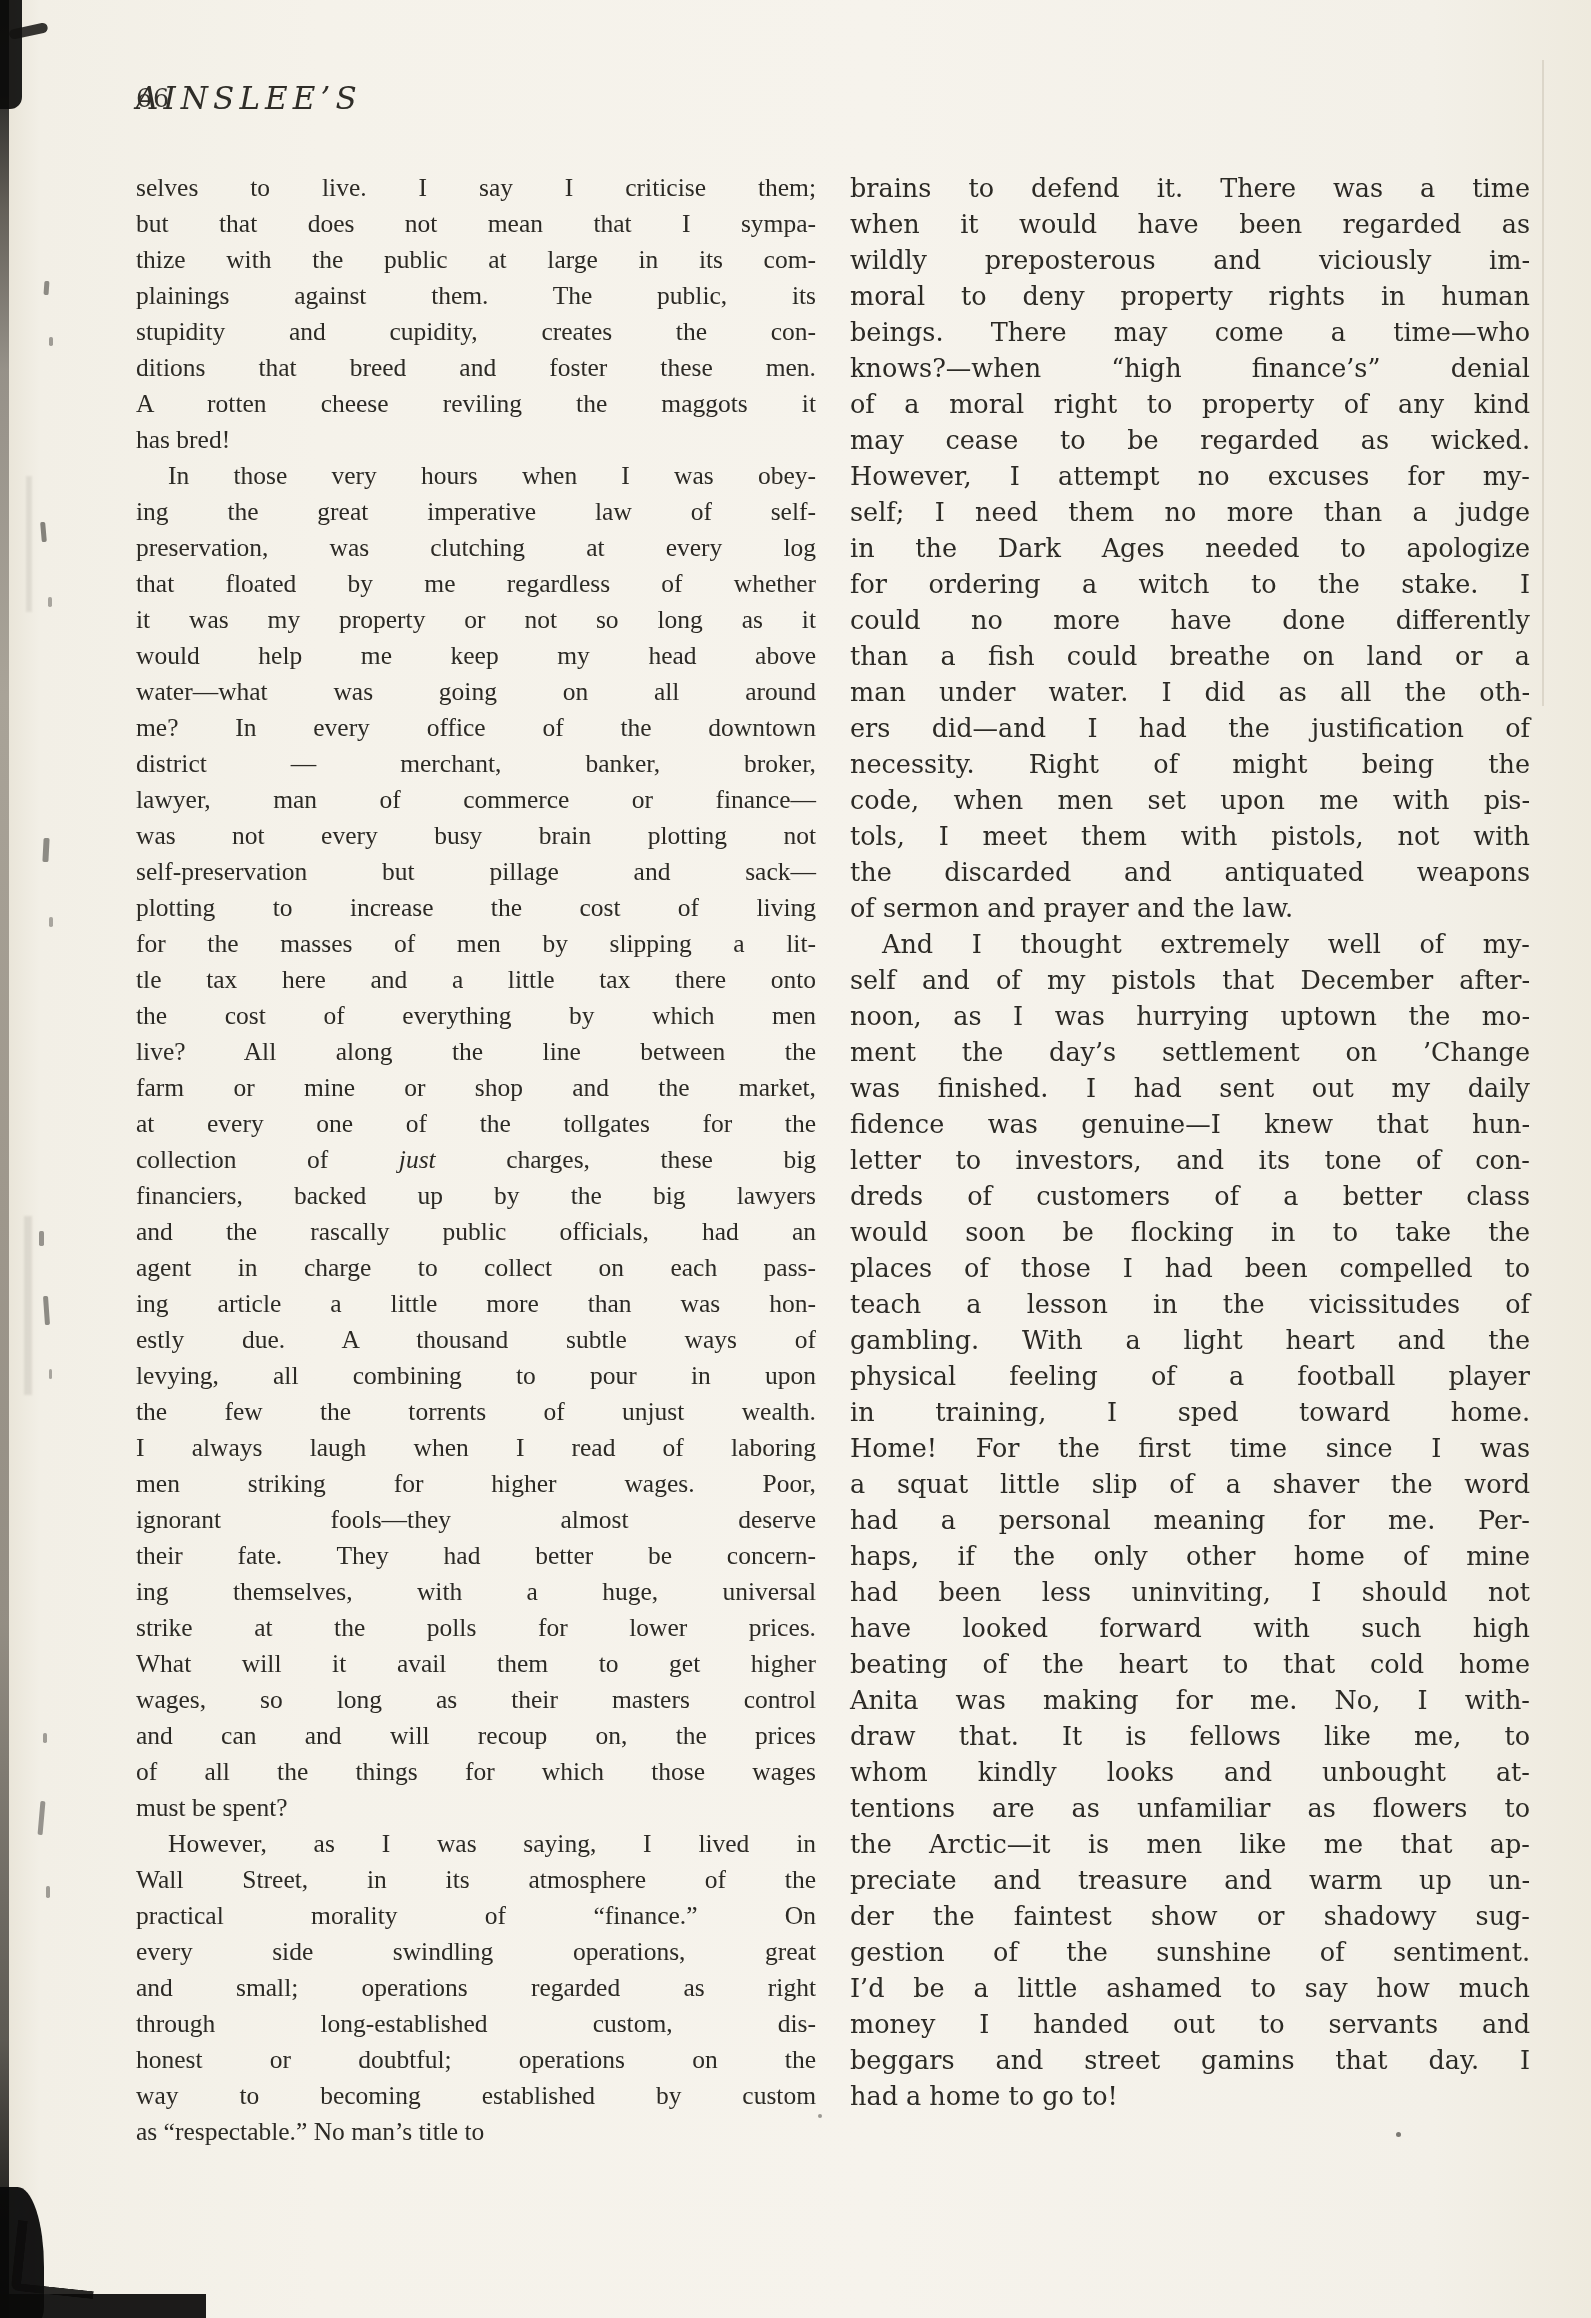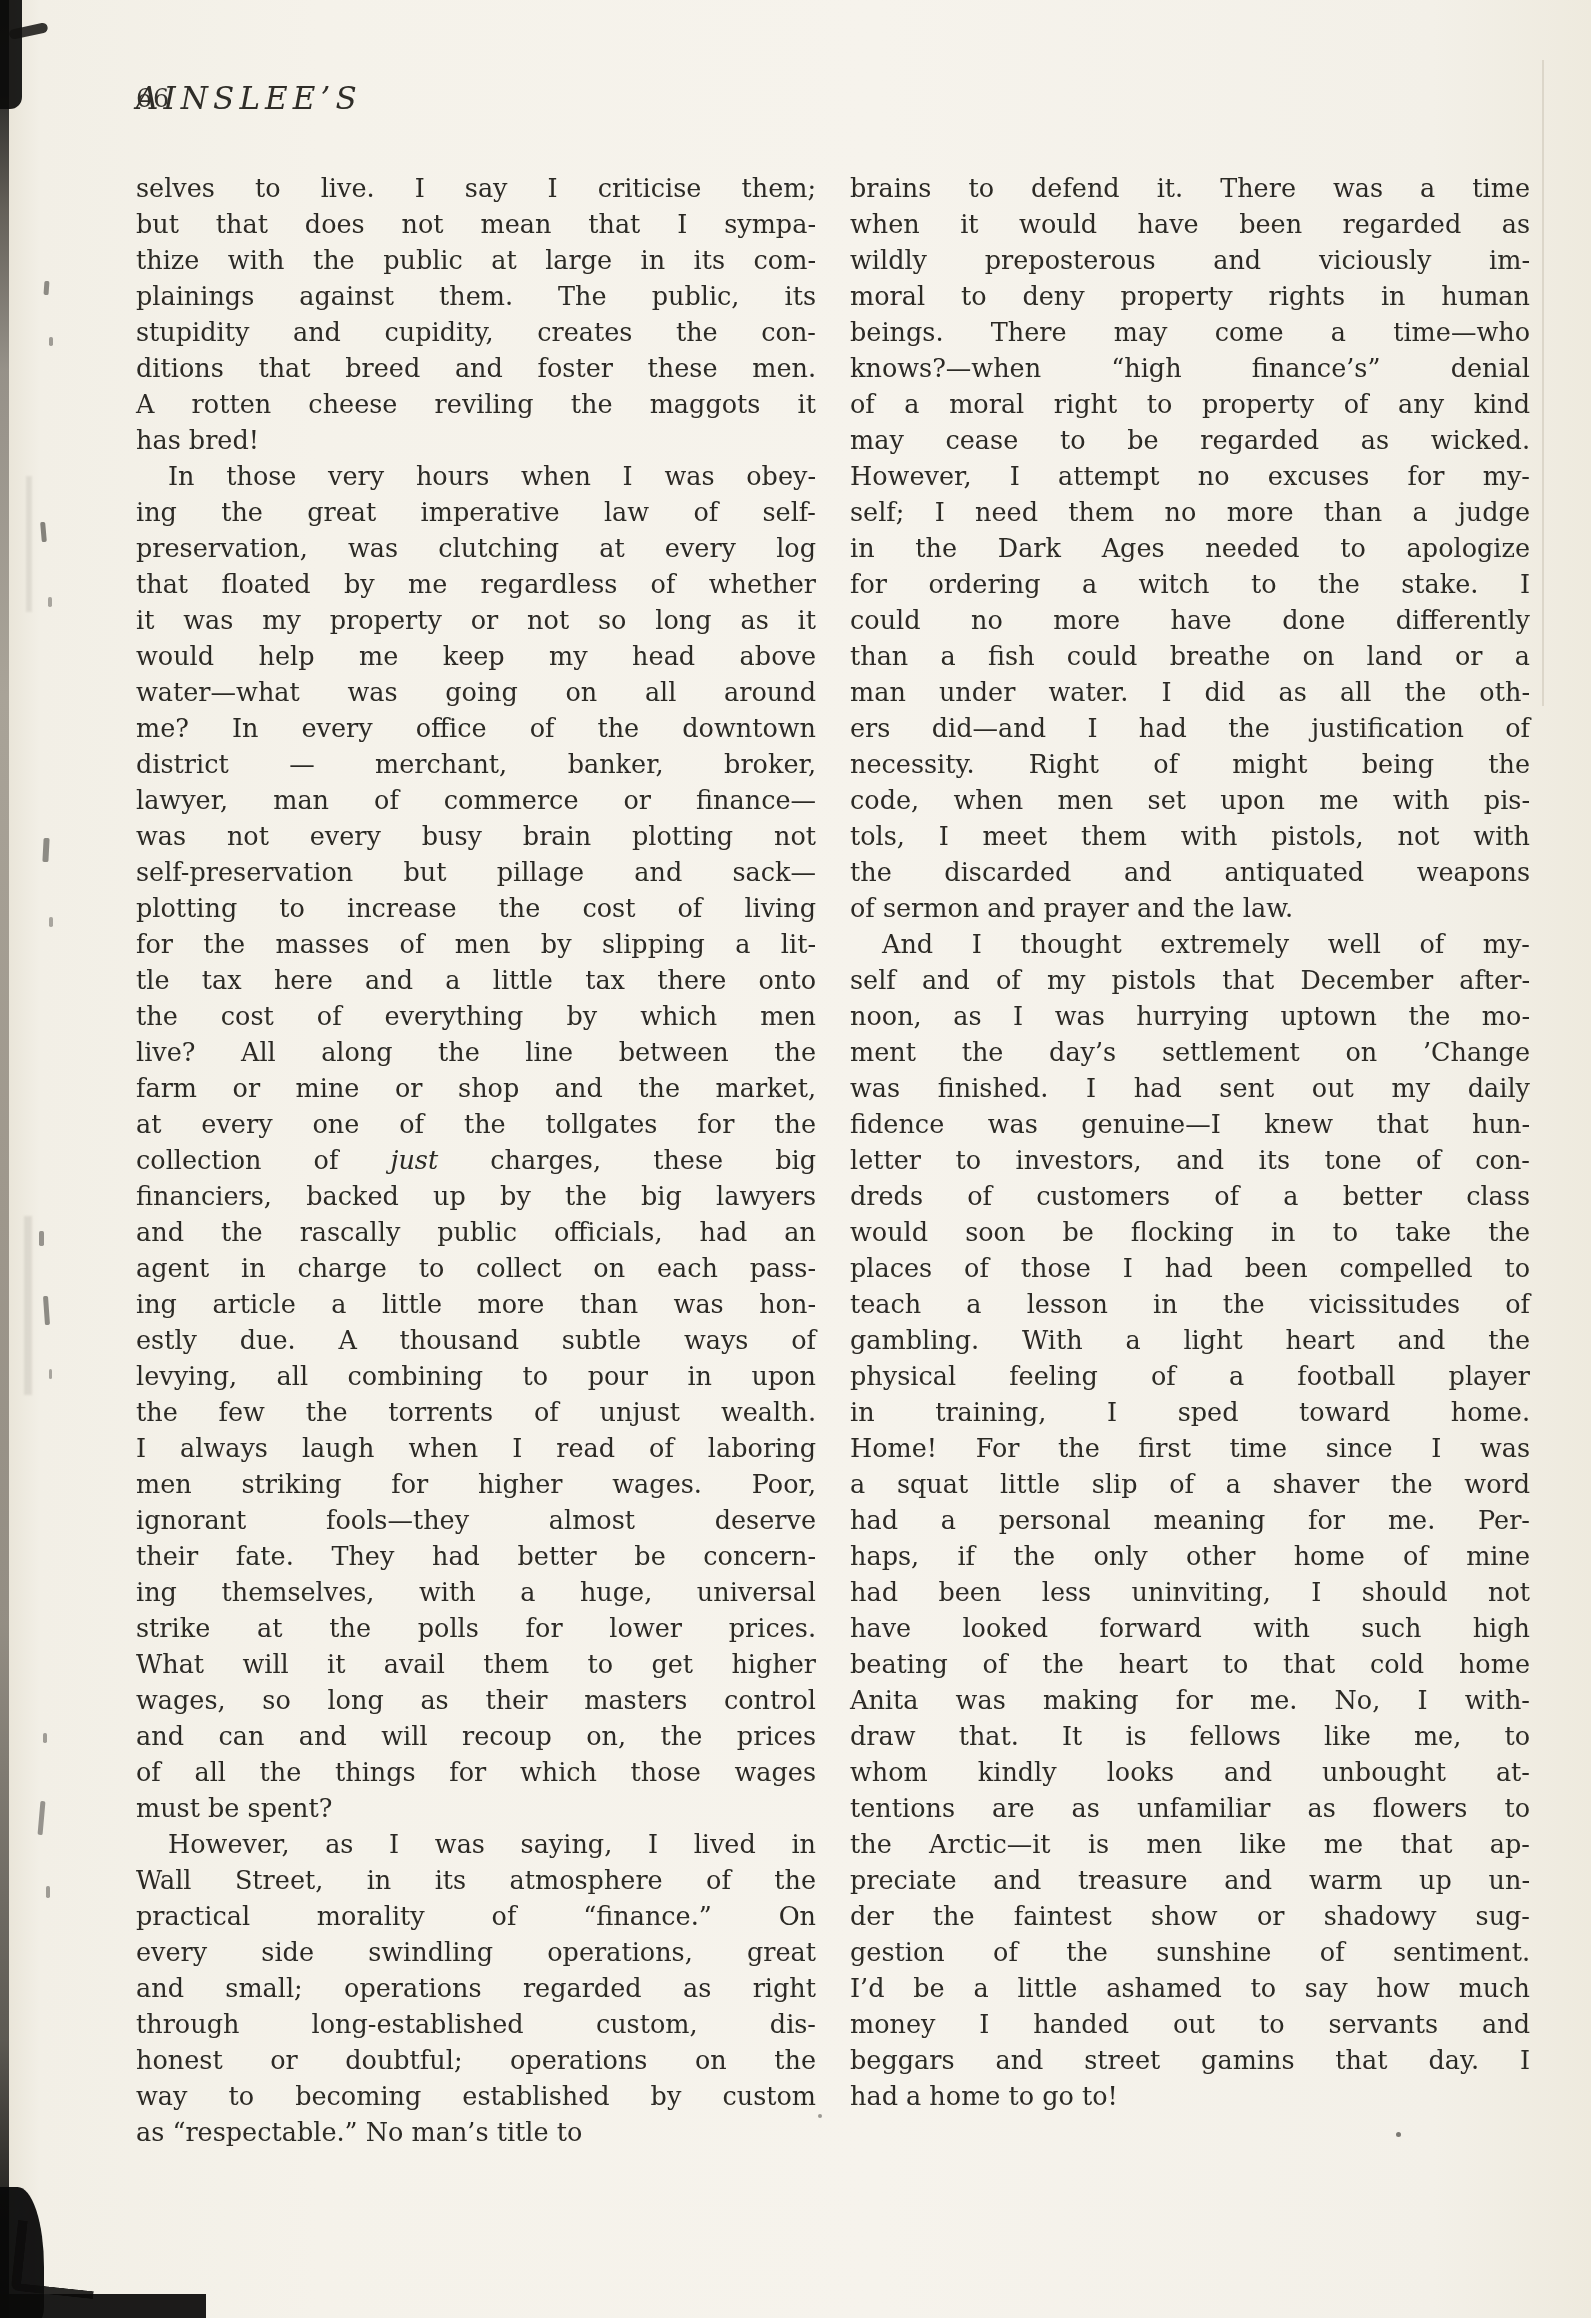--- a/index.html
+++ b/index.html
@@ -33,21 +33,21 @@
     color: #2f2d28;
   }
   .column {
     position: absolute;
     top: 170px;
     width: 680px;
     font-size: 25.5px;
     line-height: 36px;
     color: #2c2a25;
   }
-  .col-left  { left: 136px; }
+  .col-left  { left: 136px; font-family: Liberation Serif, serif; }
   .col-right { left: 850px; }
   .line {
     white-space: normal;
     text-align: justify;
     text-align-last: justify;
     height: 36px;
     overflow: visible;
   }
   .line-last { text-align-last: left; }
   .line-indent { text-indent: 32px; }

